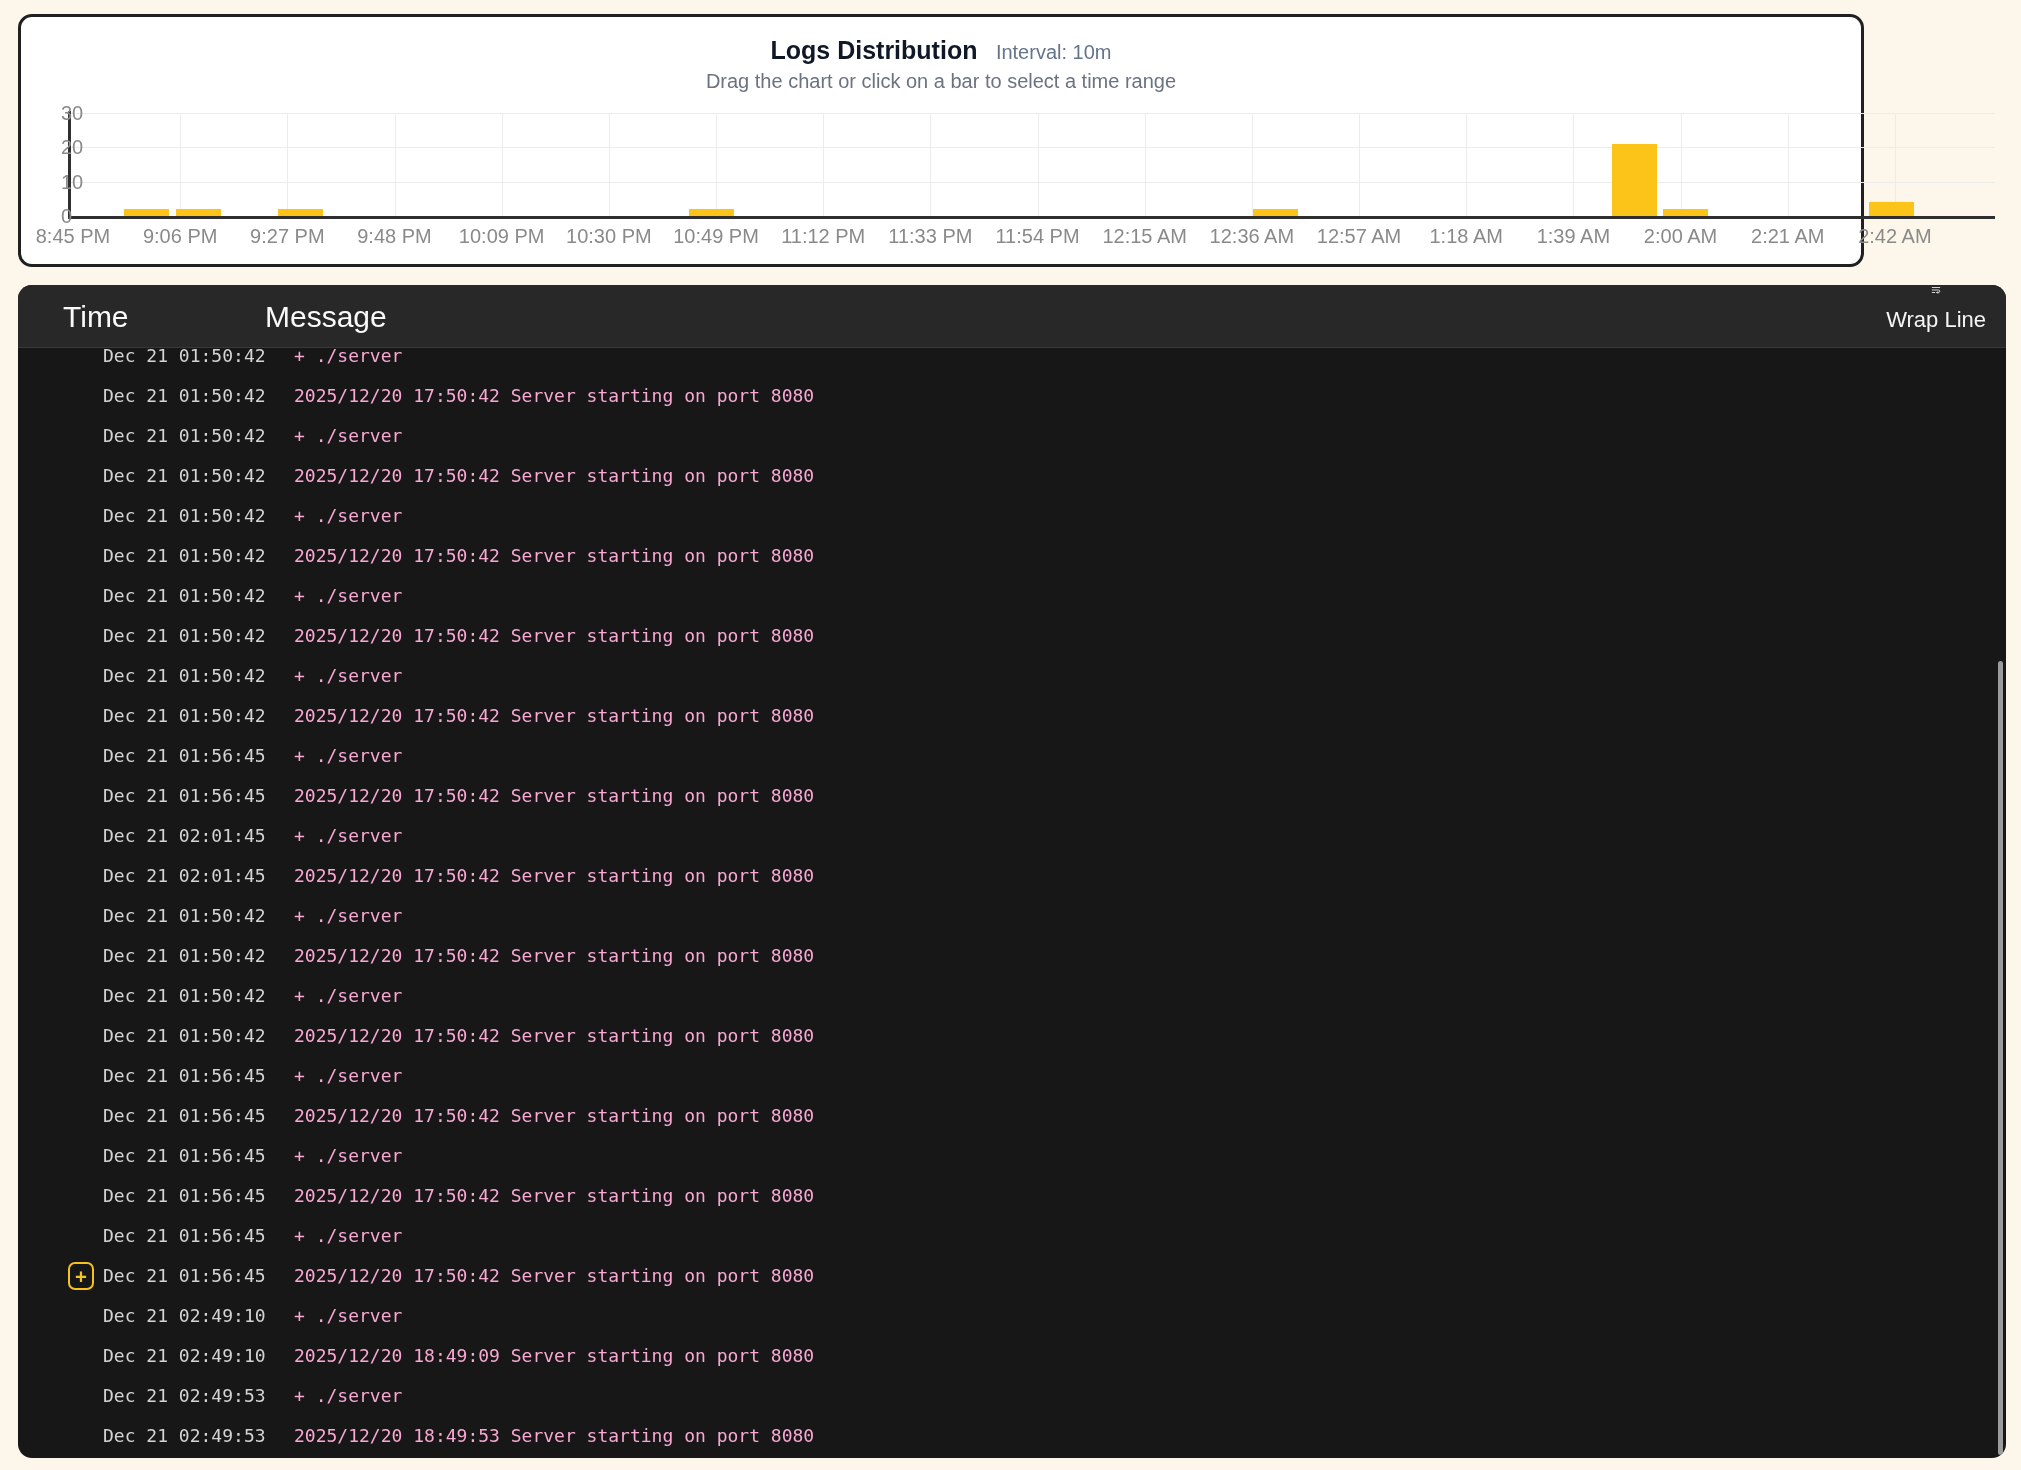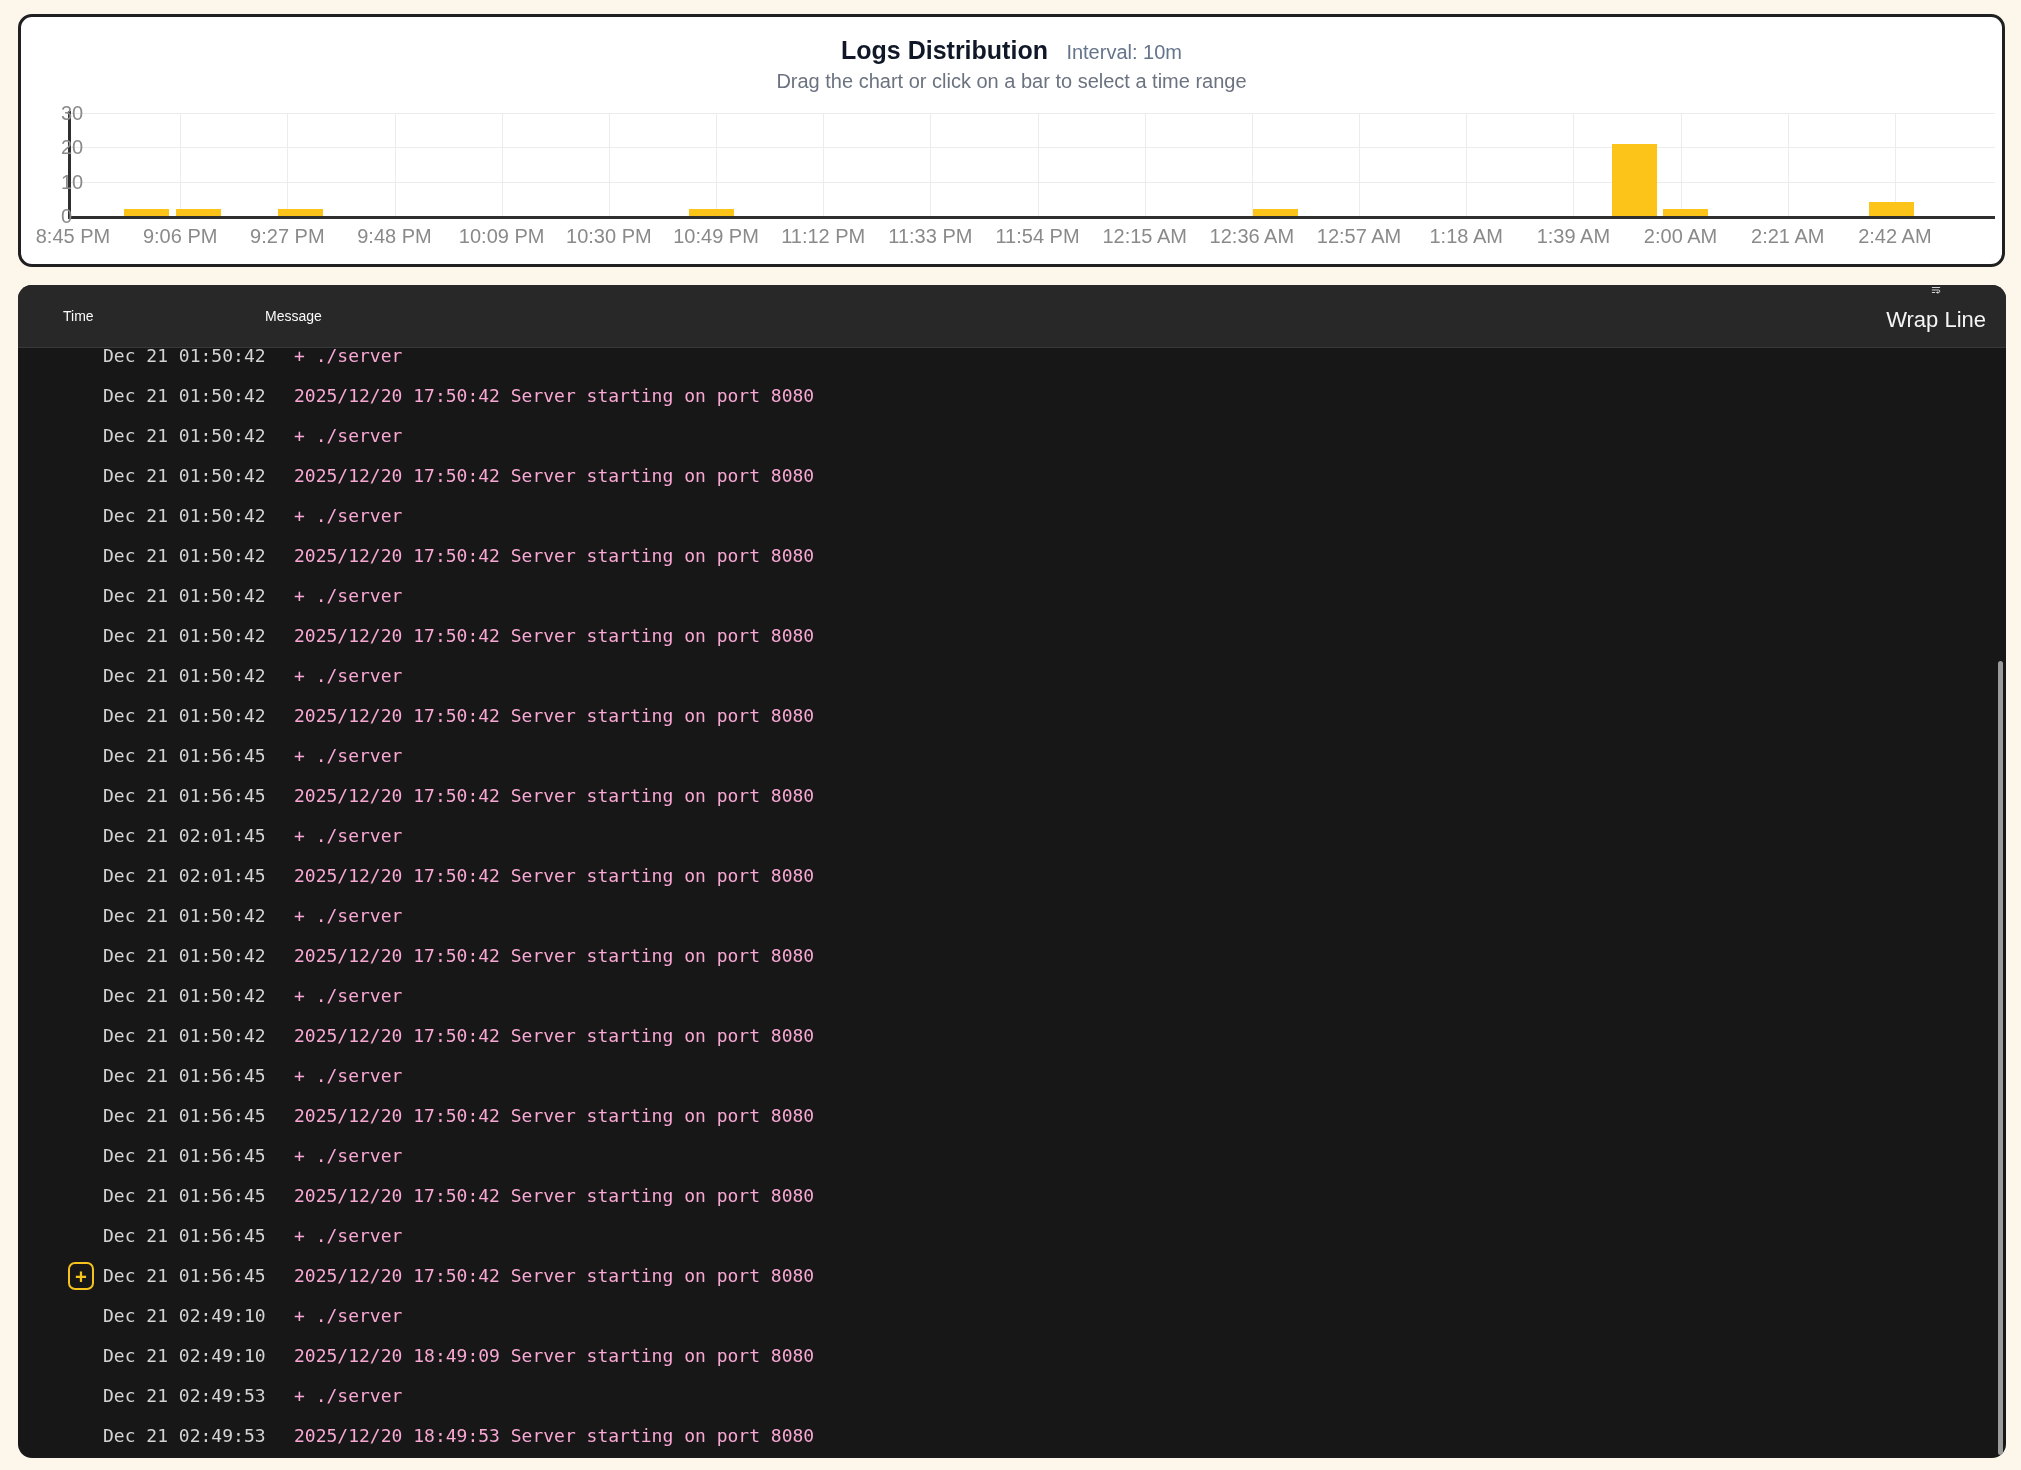--- a/index.html
+++ b/index.html
@@ -6,21 +6,21 @@
   html, body { width: 2021px; height: 1470px; overflow: hidden; }
   body {
     background: #fcf7ea;
     font-family: "Liberation Sans", sans-serif;
   }
 
   
   .chart-panel {
     position: absolute;
     left: 18px; top: 14px;
-    width: 1987px; height: 253px;
+    width: 1846px; height: 253px;
     background: #ffffff;
     border: 3px solid #202020;
     border-radius: 14px;
   }
   .chart-header {
     position: absolute; top: 19px; left: 0; right: 0;
     text-align: center;
     white-space: nowrap;
   }
   .chart-title {
@@ -80,21 +80,21 @@
     border-radius: 14px;
     overflow: hidden;
   }
   .log-header {
     position: absolute; top: 0; left: 0; right: 0; height: 63px;
     background: #282828;
     border-bottom: 1px solid rgba(255,255,255,0.08);
   }
   .col-head {
     position: absolute; top: 0; height: 63px; line-height: 63px;
-    font-size: 14px; font-weight: 500; color: #fafafa;
+    font-size: 30px; font-weight: 500; color: #fafafa;
   }
   .col-head.time { left: 45px; }
   .col-head.msg  { left: 247px; }
   .wrap-btn {
     position: absolute; right: 20px; top: 0; height: 48px;
     display: flex; align-items: center; gap: 12px;
     background: none; border: none; cursor: pointer;
     font-family: "Liberation Sans", sans-serif;
     font-size: 22px; color: #f5f5f5; flex-direction: column;
   }

